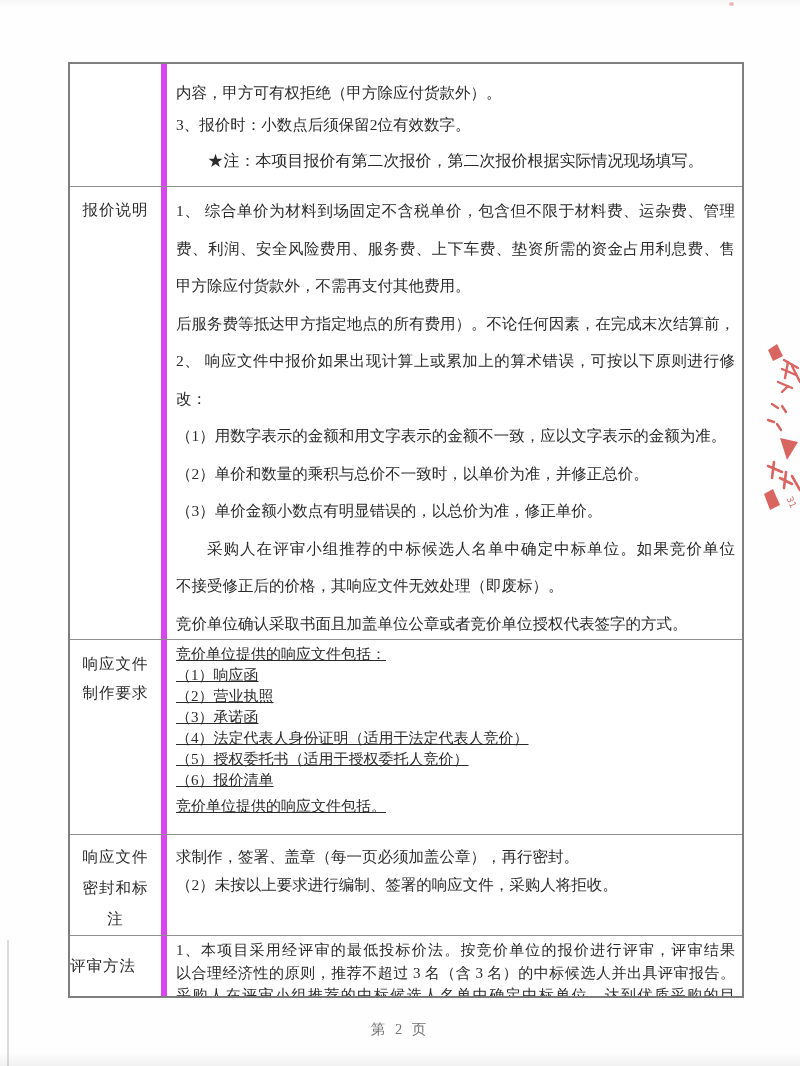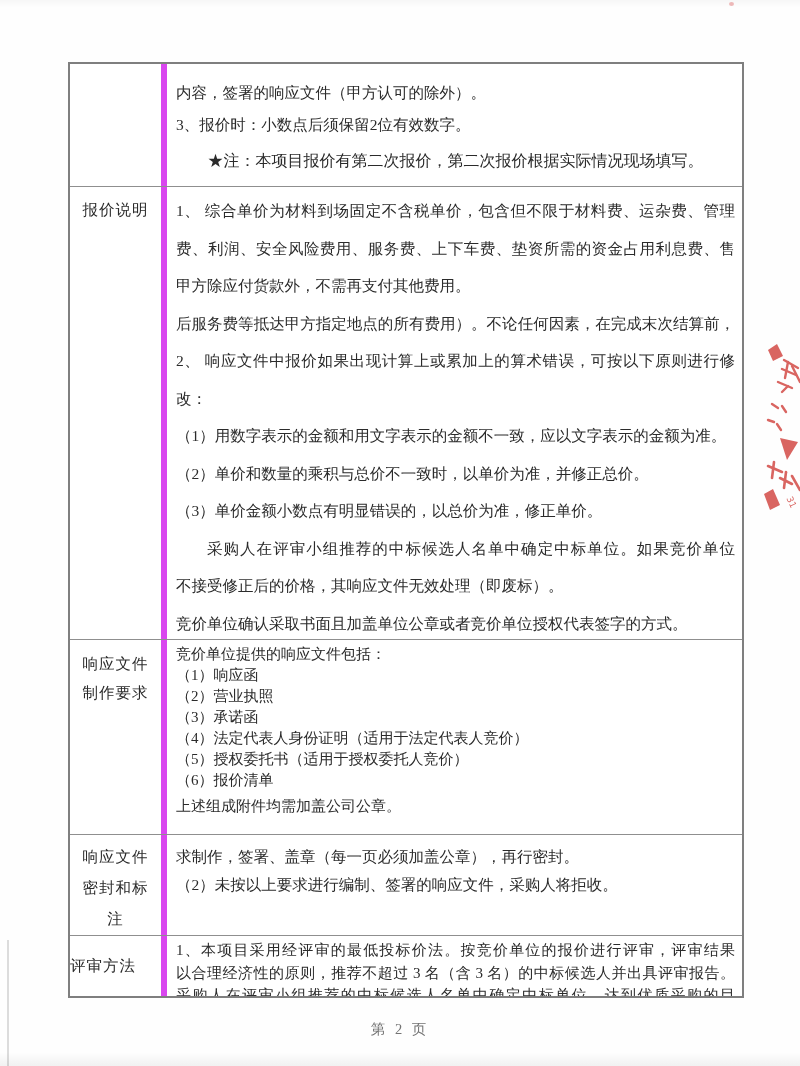--- a/index.html
+++ b/index.html
@@ -44,21 +44,21 @@
   .row-b .lbl{padding-top:13px;}
   .row-b .cnt{padding-top:5px;font-size:15.5px;}
   .row-b .ln{line-height:37.5px;}
   .indent2{padding-left:31px;}
 
   
   .row-c{height:195px;}
   .row-c .lbl{padding-top:9px;}
   .row-c .lbl .lline{line-height:29px;}
   .row-c .cnt{padding-top:4px;font-size:15px;}
-  .row-c .ln{line-height:21px;}
+  .row-c .ln{line-height:21px;text-decoration:underline;}
   .row-c .ln.last{margin-top:5px;}
 
   
   .row-d{height:101px;}
   .row-d .lbl{padding-top:6px;}
   .row-d .lbl .lline{line-height:31px;}
   .row-d .cnt{padding-top:6px;font-size:15.5px;}
   .row-d .ln{line-height:31px;}
   .row-d .ln.tight{line-height:26px;}
 
@@ -84,21 +84,21 @@
 <div class="scan-shade-top"></div>
 <div class="scan-edge-left"></div>
 <div class="scan-shade-bottom"></div>
 <div class="red-speck"></div>
 
 <div class="tbl">
 
   <div class="trow row-a">
     <div class="lbl"></div>
     <div class="cnt">
-      <div class="ln">内容，签署的响应文件（甲方认可的除外）。</div>
+      <div class="ln">内容，甲方可有权拒绝（甲方除应付货款外）。</div>
       <div class="ln">3、报价时：小数点后须保留2位有效数字。</div>
       <div class="ln note bold">★注：本项目报价有第二次报价，第二次报价根据实际情况现场填写。</div>
     </div>
   </div>
 
   <div class="trow row-b">
     <div class="lbl">
       <div class="lline">报价说明</div>
     </div>
     <div class="cnt">
@@ -123,21 +123,21 @@
       <div class="lline">制作要求</div>
     </div>
     <div class="cnt">
       <div class="ln">竞价单位提供的响应文件包括：</div>
       <div class="ln">（1）响应函</div>
       <div class="ln">（2）营业执照</div>
       <div class="ln">（3）承诺函</div>
       <div class="ln">（4）法定代表人身份证明（适用于法定代表人竞价）</div>
       <div class="ln">（5）授权委托书（适用于授权委托人竞价）</div>
       <div class="ln">（6）报价清单</div>
-      <div class="ln last">上述组成附件均需加盖公司公章。</div>
+      <div class="ln last">竞价单位提供的响应文件包括。</div>
     </div>
   </div>
 
   <div class="trow row-d">
     <div class="lbl">
       <div class="lline">响应文件</div>
       <div class="lline">密封和标</div>
       <div class="lline">注</div>
     </div>
     <div class="cnt">

